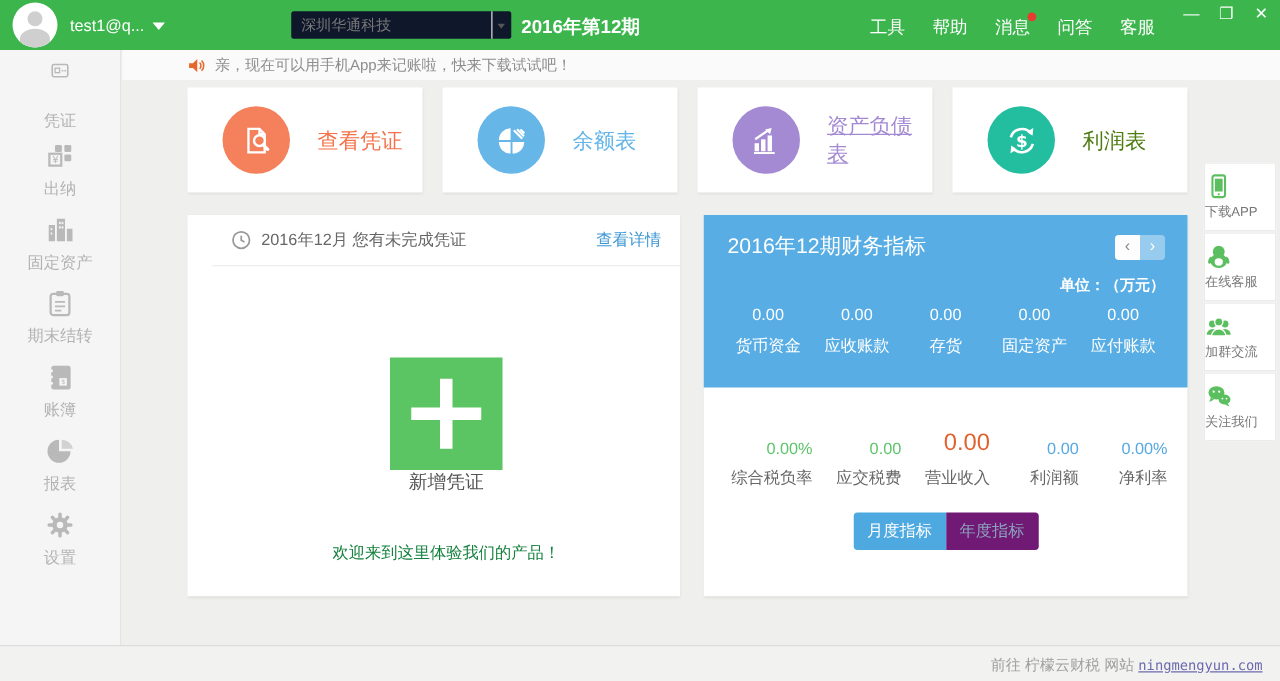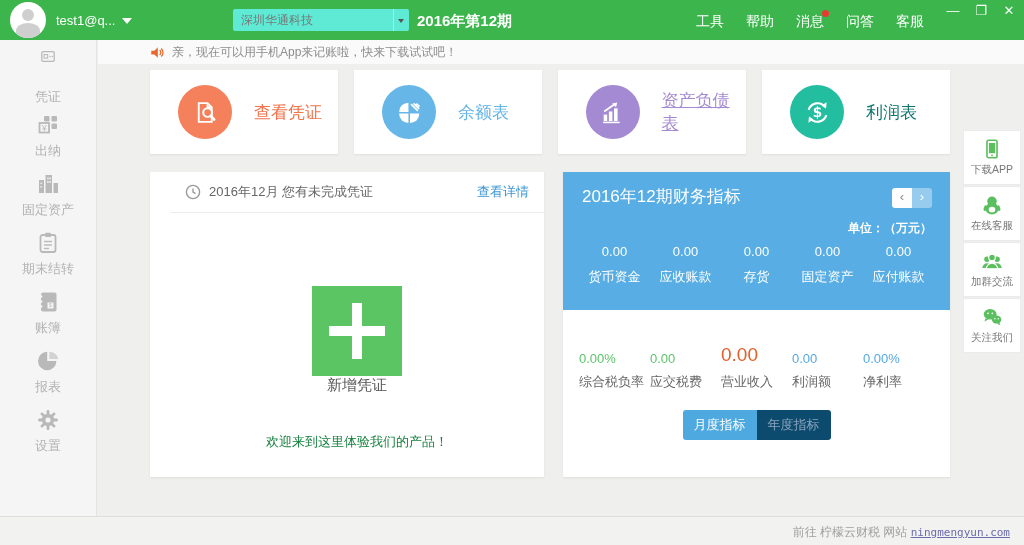--- a/index.html
+++ b/index.html
@@ -6,21 +6,21 @@
   html,body { width:1024px; height:545px; overflow:hidden; }
   body { font-family:"Liberation Sans","DejaVu Sans",sans-serif; background:#eff0ee; position:relative; }
 
   
   .titlebar { position:absolute; left:0; top:0; width:1024px; height:40px; background:#3bb54c; color:#fff; z-index:5; }
   .avatar { position:absolute; left:10px; top:2px; width:36px; height:36px; border-radius:50%; background:#fff; overflow:hidden; cursor:pointer; }
   .avatar .head { position:absolute; left:12px; top:7px; width:12px; height:12px; border-radius:50%; background:#cfcfcf; }
   .avatar .shoulders { position:absolute; left:6px; top:21px; width:24px; height:16px; border-radius:50% 50% 0 0; background:#cfcfcf; }
   .user { position:absolute; left:56px; top:13px; font-size:13px; cursor:pointer; }
   .user-caret { position:absolute; left:122px; top:18px; width:0; height:0; border-left:5px solid transparent; border-right:5px solid transparent; border-top:6px solid #fff; cursor:pointer; }
-  .company-select { position:absolute; left:233px; top:9px; width:176px; height:22px; background:#5eead4; border-radius:2px; font-size:12px; color:#777; line-height:22px; padding-left:8px; cursor:pointer; }
+  .company-select { position:absolute; left:233px; top:9px; width:176px; height:22px; background:#0f172a; border-radius:2px; font-size:12px; color:#777; line-height:22px; padding-left:8px; cursor:pointer; }
   .company-select .caret-box { position:absolute; right:0; top:0; width:16px; height:22px; border-left:1px solid #d9d9d9; }
   .company-select .caret { position:absolute; right:5px; top:10px; width:0; height:0; border-left:3.5px solid transparent; border-right:3.5px solid transparent; border-top:4px solid #555; }
   .period-label { position:absolute; left:417px; top:12px; font-size:15px; font-weight:bold; }
   .top-menu { position:absolute; right:100px; top:13px; display:flex; gap:22px; font-size:14px; }
   .top-menu .mi { cursor:pointer; position:relative; }
   .mi .dot { position:absolute; right:-5px; top:-3px; width:7px; height:7px; border-radius:50%; background:#e93a2f; }
   .win-controls { position:absolute; right:6px; top:3px; display:flex; gap:10px; font-size:13px; }
   .win-controls span { width:18px; text-align:center; cursor:pointer; opacity:.95; }
 
   
@@ -33,21 +33,21 @@
   .announce { position:absolute; left:98px; top:40px; width:926px; height:24px; background:#fafafa; display:flex; align-items:center; padding-left:52px; gap:7px; }
   .announce .txt { font-size:12px; color:#8d8d8d; }
 
   .cards-row { position:absolute; left:150px; top:70px; width:800px; height:84px; display:flex; gap:16px; }
   .qcard { flex:1; background:#fff; box-shadow:0 1px 2px rgba(0,0,0,.07); display:flex; align-items:center; padding-left:28px; gap:22px; cursor:pointer; }
   .qcard .circ { width:54px; height:54px; border-radius:50%; display:flex; align-items:center; justify-content:center; }
   .qcard .qlbl { font-size:17px; }
   .circ-orange { background:#f4815c; } .lbl-orange { color:#f3734b; }
   .circ-blue { background:#66b6e8; } .lbl-blue { color:#63b4e7; }
   .circ-purple { background:#a48ad2; } .lbl-purple { color:#a48ad2;text-decoration:underline; }
-  .circ-teal { background:#23bda0; } .lbl-teal { color:#0f766e; }
+  .circ-teal { background:#23bda0; } .lbl-teal { color:#4d7c0f; }
 
   
   .todo-panel { position:absolute; left:150px; top:172px; width:394px; height:305px; background:#fff; box-shadow:0 1px 2px rgba(0,0,0,.07);padding-left:20px; }
   .todo-head { height:41px; border-bottom:1px solid #ededed; display:flex; align-items:center; padding:0 15px; gap:8px; }
   .todo-head .t { font-size:13px; color:#666; }
   .todo-head .link { margin-left:auto; font-size:13px; color:#3e97d3; cursor:pointer; }
   .todo-body { display:flex; flex-direction:column; align-items:center; }
   .plus-btn { margin-top:73px; width:90px; height:90px; background:#5bc463; position:relative; cursor:pointer; }
   .plus-btn .pv { position:absolute; left:40px; top:17px; width:10px; height:56px; background:#fff; }
   .plus-btn .ph { position:absolute; left:17px; top:40px; width:56px; height:10px; background:#fff; }
@@ -61,33 +61,33 @@
   .nav-pill { position:absolute; right:18px; top:16px; width:40px; height:20px; border-radius:3px; overflow:hidden; display:flex; }
   .nav-pill .pg { width:20px; height:20px; text-align:center; line-height:18px; font-size:13px; cursor:pointer; }
   .pg-prev { background:#fdfdfd; color:#8a8a8a; }
   .pg-next { background:rgba(255,255,255,.38); color:#fff; }
   .unit { position:absolute; right:18px; top:48px; font-size:12px; font-weight:bold; }
   .blue-stats { position:absolute; left:0; top:72px; width:100%; display:flex; padding:0 16px; }
   .bstat { flex:1; text-align:center; }
   .bstat .v { font-size:13px; }
   .bstat .l { font-size:13px; margin-top:9px; }
   .white-stats { position:absolute; left:0; top:172px; width:100%; display:flex; padding:0 16px; align-items:flex-end; }
-  .wstat { flex:1; text-align:left; }
+  .wstat { flex:1; text-align:right; }
   .wstat .v { font-size:13px; }
   .wstat .v.big { font-size:19px; }
   .wstat .l { font-size:13px; color:#666; margin-top:7px; }
   .v-green { color:#5cc46a; } .v-orange { color:#e2602c; } .v-blue { color:#55a8e2; }
   .ind-tabs { position:absolute; left:0; top:238px; width:100%; display:flex; justify-content:center; }
   .itab { width:74px; height:30px; font-size:13px; display:flex; align-items:center; justify-content:center; cursor:pointer; }
   .itab.active { background:#4da9e0; color:#fff; border-radius:3px 0 0 3px; }
-  .itab.idle { background:#0c4a6e; color:#8aa4bd; border-radius:0 3px 3px 0; }
+  .itab.idle { background:#701a75; color:#8aa4bd; border-radius:0 3px 3px 0; }
 
   
   .rail { position:absolute; left:963px; top:130px; width:58px; display:flex; flex-direction:column; gap:1px; }
-  .rail-card { height:55px; background:#fff; border:1px solid #ebebeb; display:flex; flex-direction:column; align-items:center; justify-content:center; gap:3px; cursor:pointer; }
+  .rail-card { height:55px; background:#fff; border:1px solid #ebebeb; display:flex; flex-direction:column; align-items:flex-start; justify-content:center; gap:3px; cursor:pointer; }
   .rail-card .rl { font-size:10.5px; color:#777; white-space:nowrap; }
 
   
   .footer { position:absolute; left:0; bottom:0; width:1024px; height:29px; background:#f2f2f1; border-top:1px solid #ddd; }
   .footer-inner { position:absolute; right:14px; top:7px; font-size:12px; color:#a0a0a0; }
   .footer-inner a { color:#6b6bae; font-family:"DejaVu Sans Mono",monospace; font-size:11px; text-decoration:underline; cursor:pointer; }
 </style>
 </head>
 <body>
 

